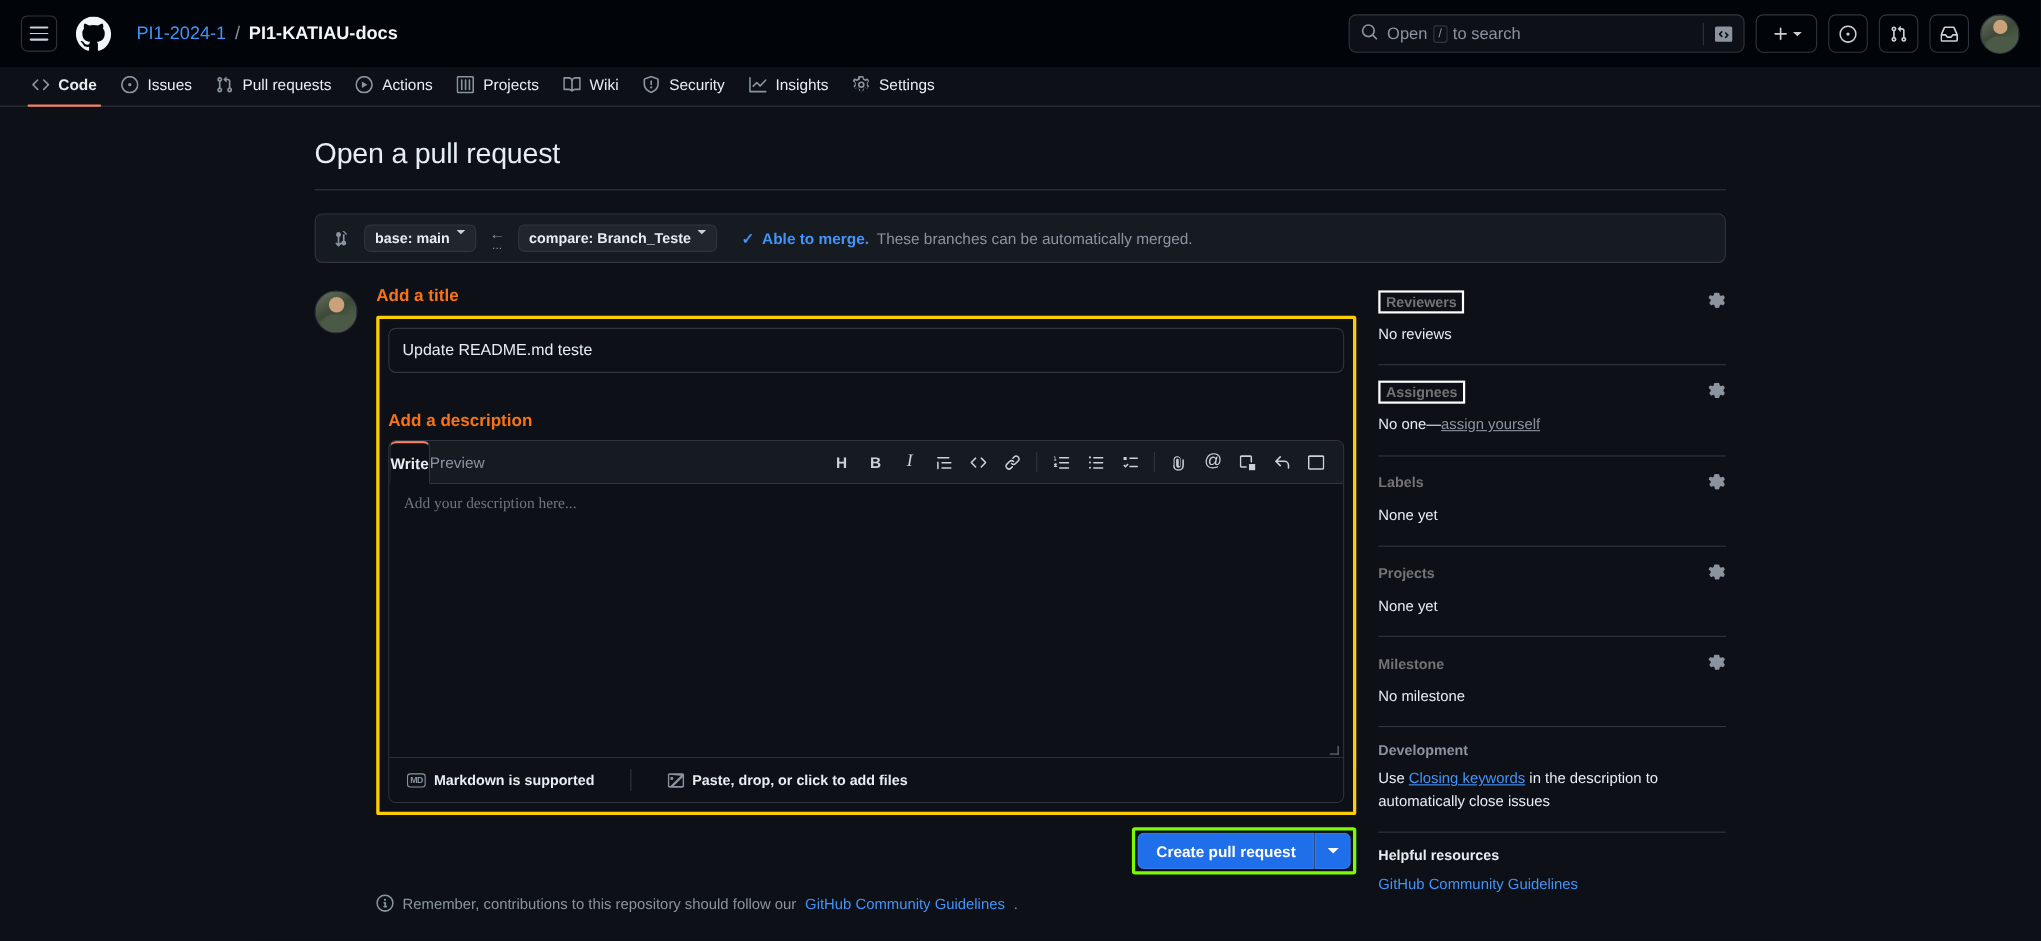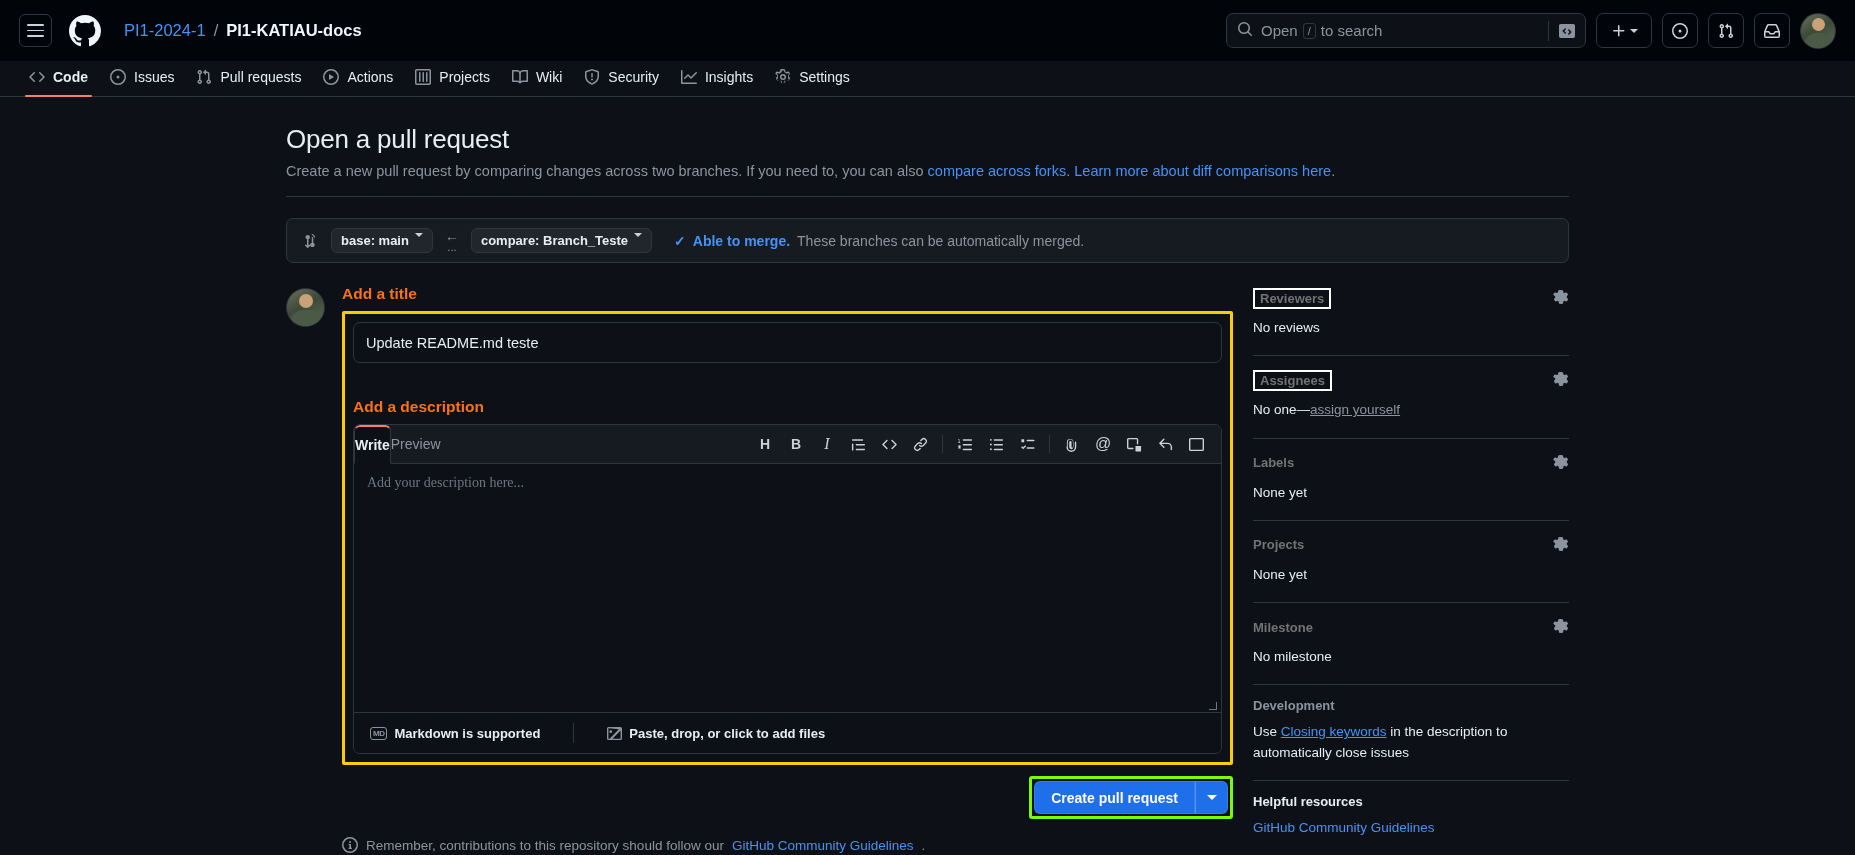--- a/index.html
+++ b/index.html
@@ -474,23 +474,20 @@
         </svg>
       </span>
     <span>Settings</span>
   </div>
 </div>
 
 <div class="page">
   <div class="container">
 
     <h1 class="page-title">Open a pull request</h1>
-    <div class="page-sub">
-      <span>Create a new pull request by comparing changes across two branches. If you need to, you can also </span><a href="#">compare across forks</a><span>. </span><a href="#">Learn more about diff comparisons here</a><span>.</span>
-    </div>
 
     <div class="divider"></div>
 
     <div class="compare-bar">
       <span style="color:#8b949e;display:flex;">
         <svg width="16" height="16" viewBox="0 0 16 16" fill="currentColor">
             <path d="M8 1a.75.75 0 01.53.22l2 2a.75.75 0 01-1.06 1.06l-.72-.72v6.19a2.25 2.25 0 101.5 0V3.56l.72.72a.75.75 0 101.06-1.06l-2-2A.75.75 0 0010 1zM4.75 2a2.25 2.25 0 00-.75 4.372v6.068l-.72-.72a.75.75 0 10-1.06 1.06l2 2a.75.75 0 001.06 0l2-2a.75.75 0 10-1.06-1.06l-.72.72V6.372A2.25 2.25 0 004.75 2"></path>
           </svg>
       </span>
       <div class="branch-pill">

